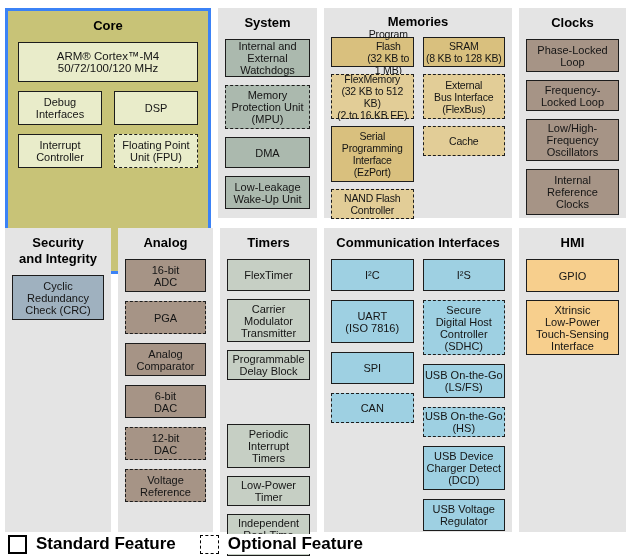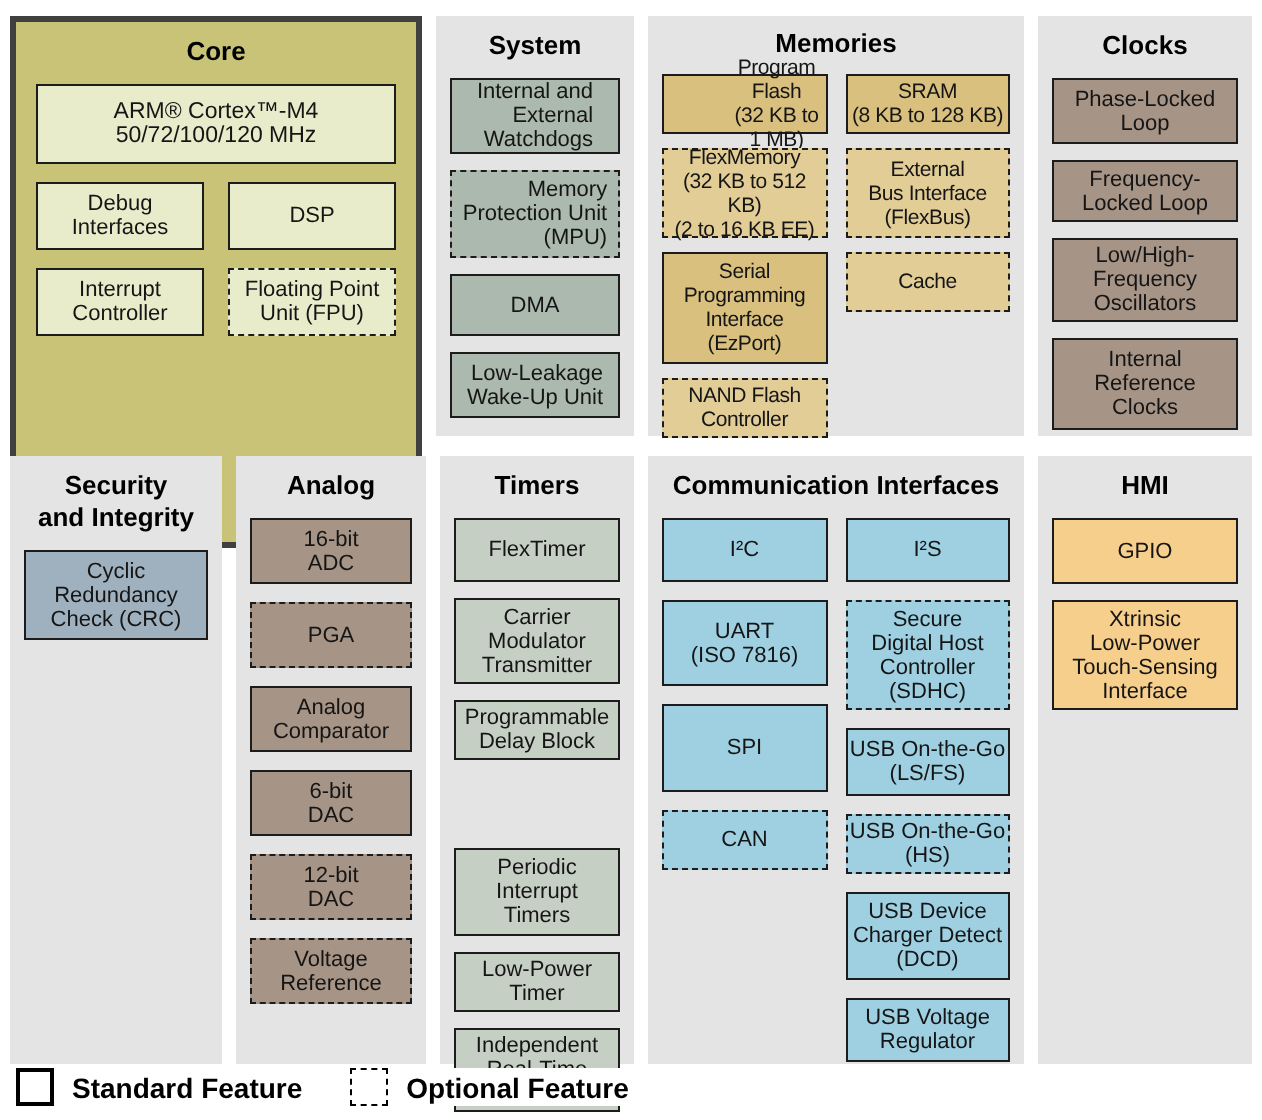--- a/index.html
+++ b/index.html
@@ -45,36 +45,36 @@
     padding:2px 0;
     min-height:30px;
     background:#ccc;
   }
   .block.optional { border-style:dashed; }
 
   
   .p-core {
     left:5px; top:8px; width:206px; height:266px;
     background:var(--core-panel,#c8c377);
-    border:3px solid #404040;
+    border:3px solid #3b82f6;
     padding:4px 10px;
   }
   .p-core .block { background:var(--core-block,#e9ecca); border-width:1px; }
   .p-core .blocks > .block { height:40px; font-size:11.5px; }
   .core-grid {
     display:grid;
     grid-template-columns:1fr 1fr;
     gap:9px 12px;
     margin-top:9px;
   }
   .core-grid .block { height:34px; }
 
   
   .p-system { left:218px; top:8px; width:99px; height:210px; }
-  .p-system .block { background:var(--system-block,#abb9ae);text-align:right; }
+  .p-system .block { background:var(--system-block,#abb9ae); }
   .p-system .blocks { gap:8px; }
   .p-system .blocks > .block:nth-child(1){ height:38px; }
   .p-system .blocks > .block:nth-child(2){ height:44px; }
   .p-system .blocks > .block:nth-child(3){ height:31px; }
   .p-system .blocks > .block:nth-child(4){ height:33px; }
 
   
   .p-memories { left:324px; top:8px; width:188px; height:210px; padding:3px 7px; }
   .p-memories .panel-title { margin:3px 0 7px 0; }
   .p-memories .block { background:var(--memory-block,#d9c07e); font-size:10.5px; letter-spacing:-0.2px; }
@@ -119,21 +119,21 @@
   .p-timers .blocks > .block:nth-child(4){ height:44px;margin-top:36px; }
   .p-timers .blocks > .block:nth-child(5){ height:30px; }
   .p-timers .blocks > .block:nth-child(6){ height:42px; }
 
   
   .p-comm { left:324px; top:228px; width:188px; height:304px; }
   .p-comm .block { background:var(--comm-block,#9ed0e2); }
   .p-comm .col { gap:9px; }
   .p-comm .col-1 > .block:nth-child(1){ height:32px; }
   .p-comm .col-1 > .block:nth-child(2){ height:43px; }
-  .p-comm .col-1 > .block:nth-child(3){ height:44px; }
+  .p-comm .col-1 > .block:nth-child(3){ height:32px; }
   .p-comm .col-1 > .block:nth-child(4){ height:30px; }
   .p-comm .col-2 > .block:nth-child(1){ height:32px; }
   .p-comm .col-2 > .block:nth-child(2){ height:55px; }
   .p-comm .col-2 > .block:nth-child(3){ height:34px; }
   .p-comm .col-2 > .block:nth-child(4){ height:30px; }
   .p-comm .col-2 > .block:nth-child(5){ height:44px; }
   .p-comm .col-2 > .block:nth-child(6){ height:32px; }
 
   
   .p-hmi { left:519px; top:228px; width:107px; height:304px; }
@@ -152,21 +152,21 @@
     background:#fff;
   }
   .legend-box {
     width:19px; height:19px;
     background:#fff;
     border:2px solid #000;
     flex-shrink:0;
   }
   .legend-box.dashed { border-style:dashed; border-width:1.8px; }
   .legend-label {
-    font-size:14px;
+    font-size:17px;
     font-weight:bold;
     color:#000;
     margin-right:15px;
   }
 </style>
 </head>
 <body>
 
 <div class="canvas">
 

